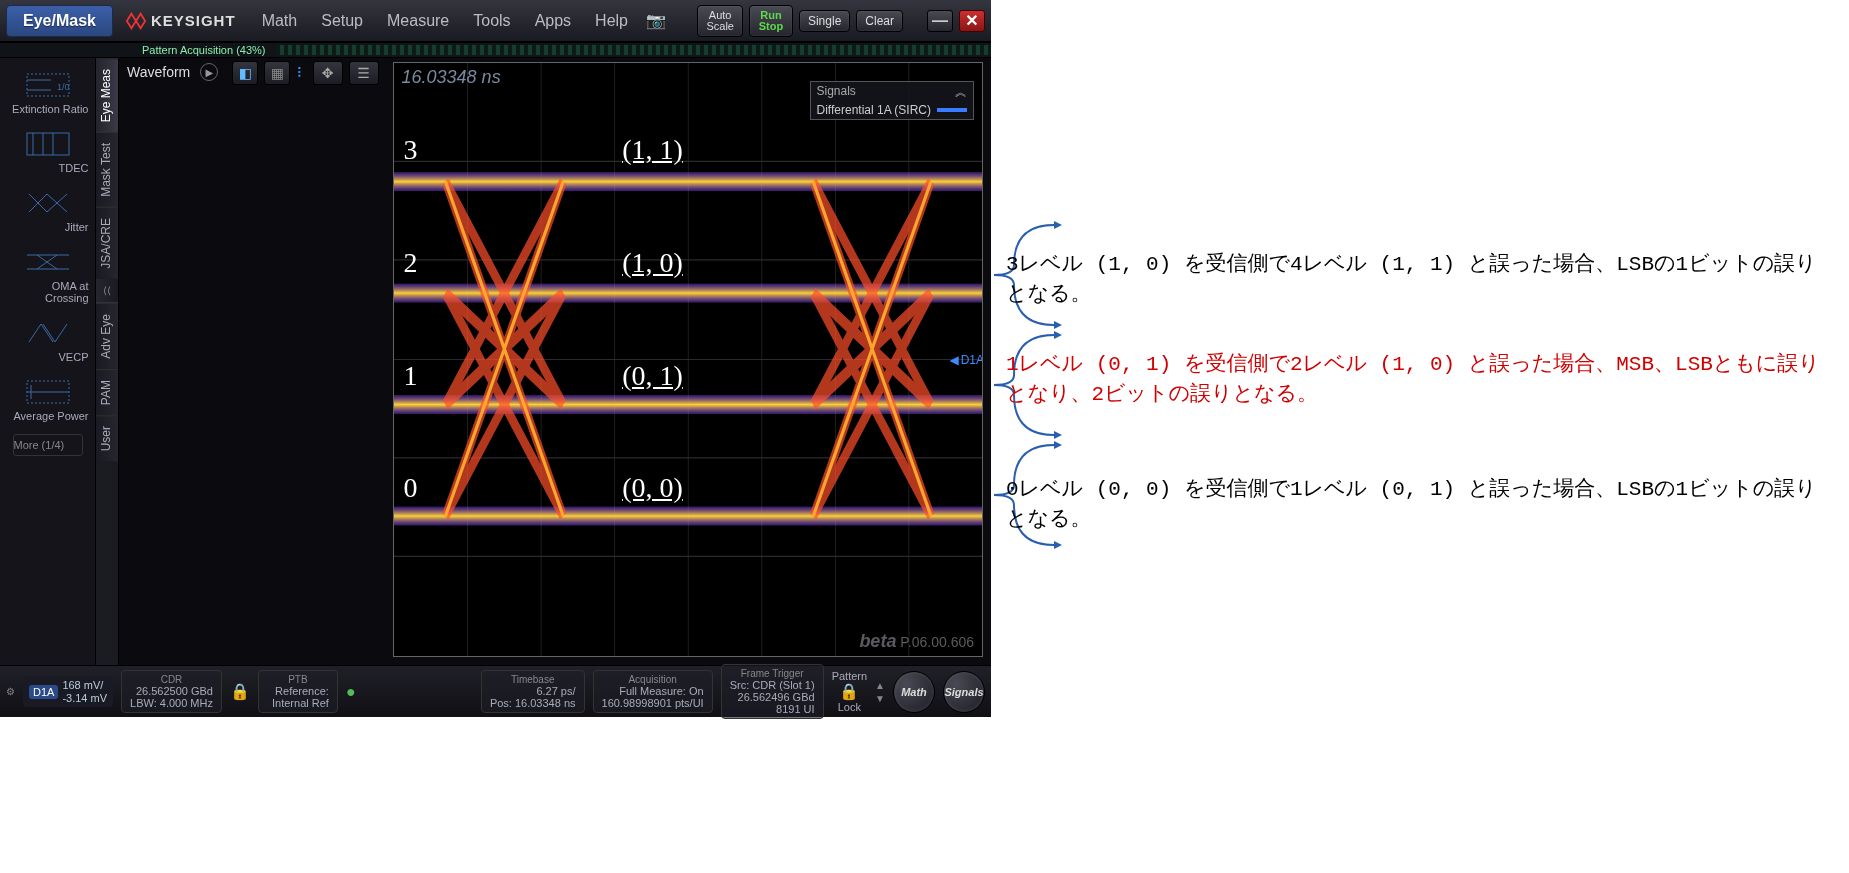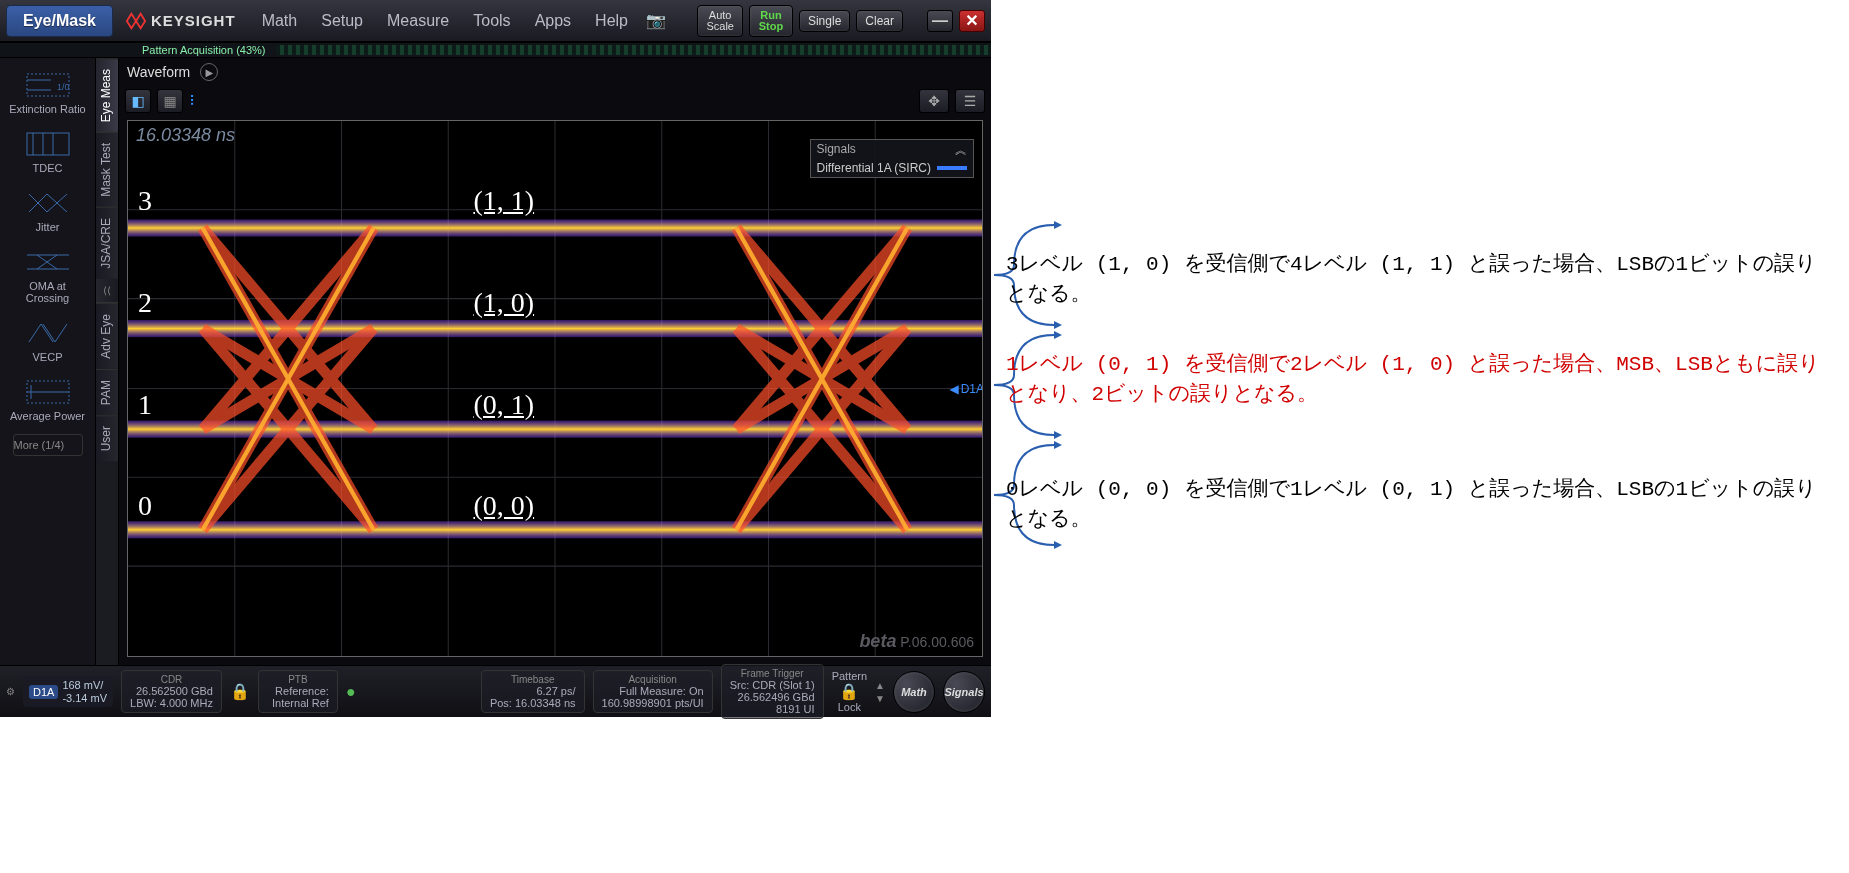--- a/index.html
+++ b/index.html
@@ -116,21 +116,21 @@
     width: 95px;
     background: #14141a;
     display:flex;
     flex-direction:column;
     align-items:center;
     padding-top:6px;
     gap:2px;
   }
   .rail-item {
     width: 82px;
-    text-align:center;
+    text-align:right;
     padding:6px 0;
     color:#aab;
     font-size:11px;
     border-radius:4px;
   }
   .rail-item svg { display:block; margin:0 auto 3px; }
   .rail-more {
     margin-top:4px;
     width:70px;
     padding:4px 0;
@@ -157,21 +157,21 @@
     border-bottom:1px solid #333;
     text-align:center;
     background: linear-gradient(90deg,#26262f,#1a1a22);
   }
   .vtab.active { background: linear-gradient(90deg,#3a3a48,#24242e); color:#fff; }
   .vtab.expand { color:#888; font-size:10px; padding:6px 3px; transform:none; writing-mode:horizontal-tb; }
   
   .main {
     flex:1;
     display:flex;
-    flex-direction:column;
+    flex-direction:row;
     background:#0a0a0f;
     min-width:0;
   }
   .wave-header {
     height:28px;
     display:flex;
     align-items:center;
     padding:0 8px;
     color:#ddd;
     font-size:14px;

